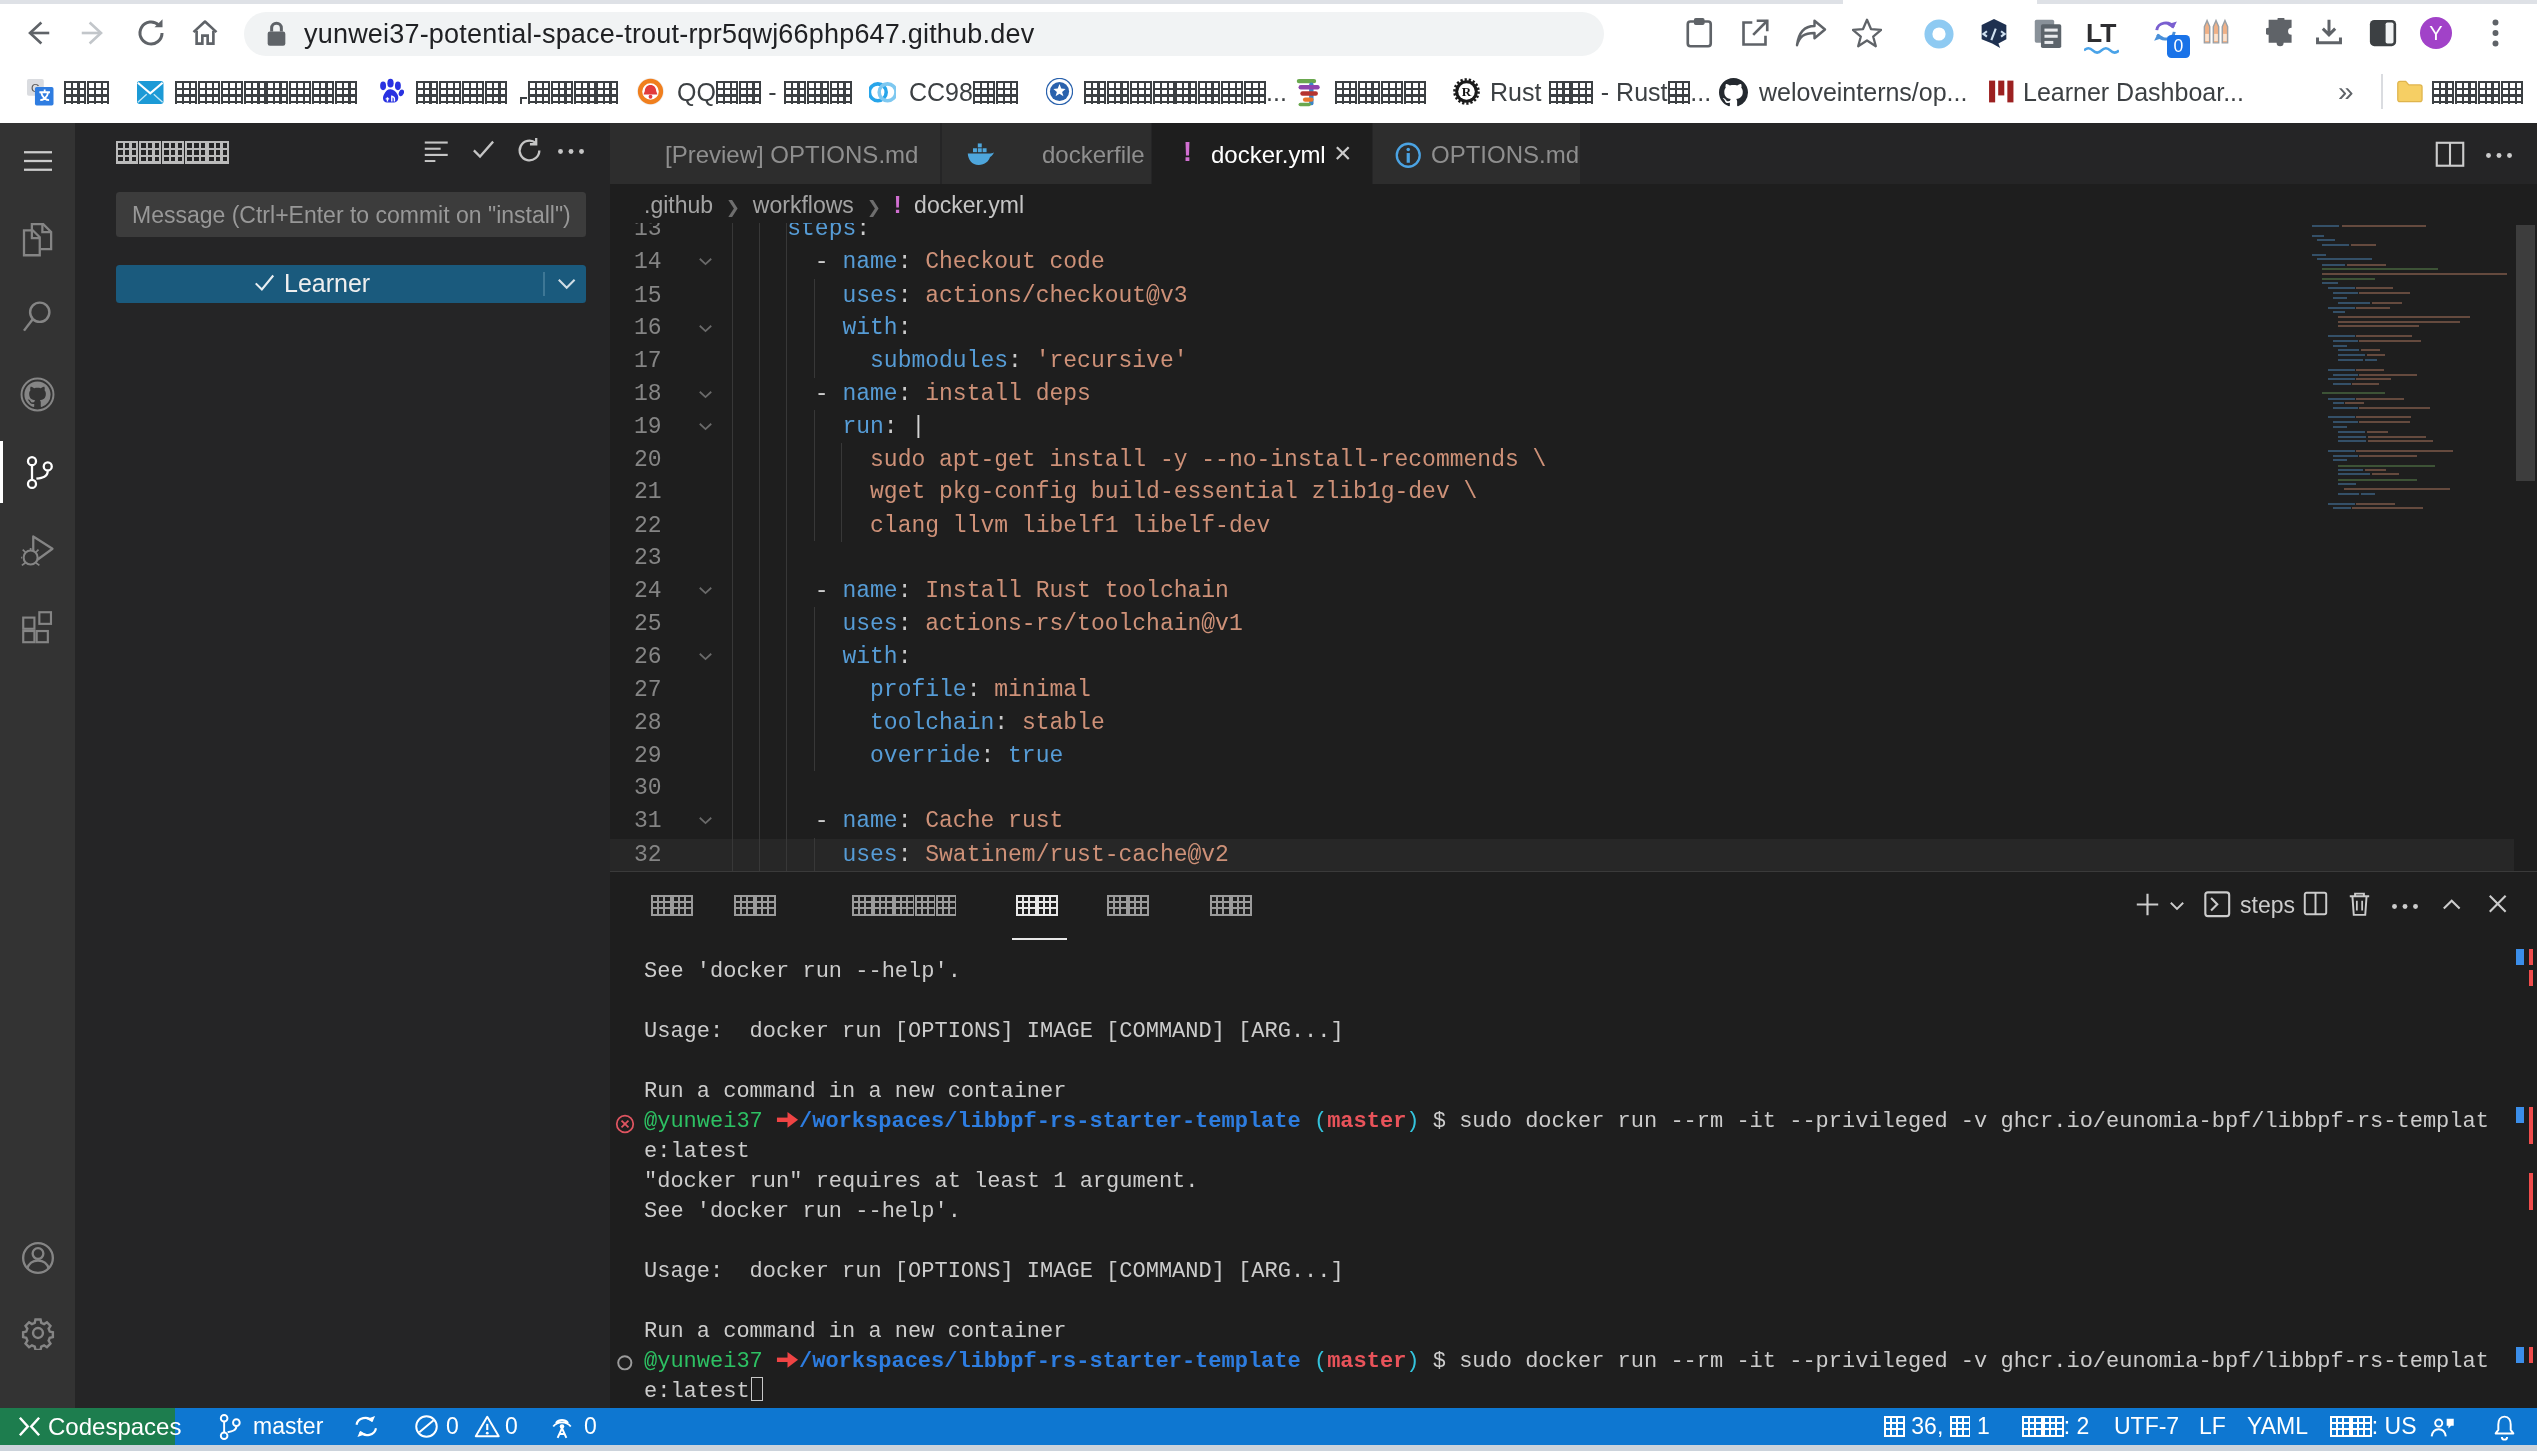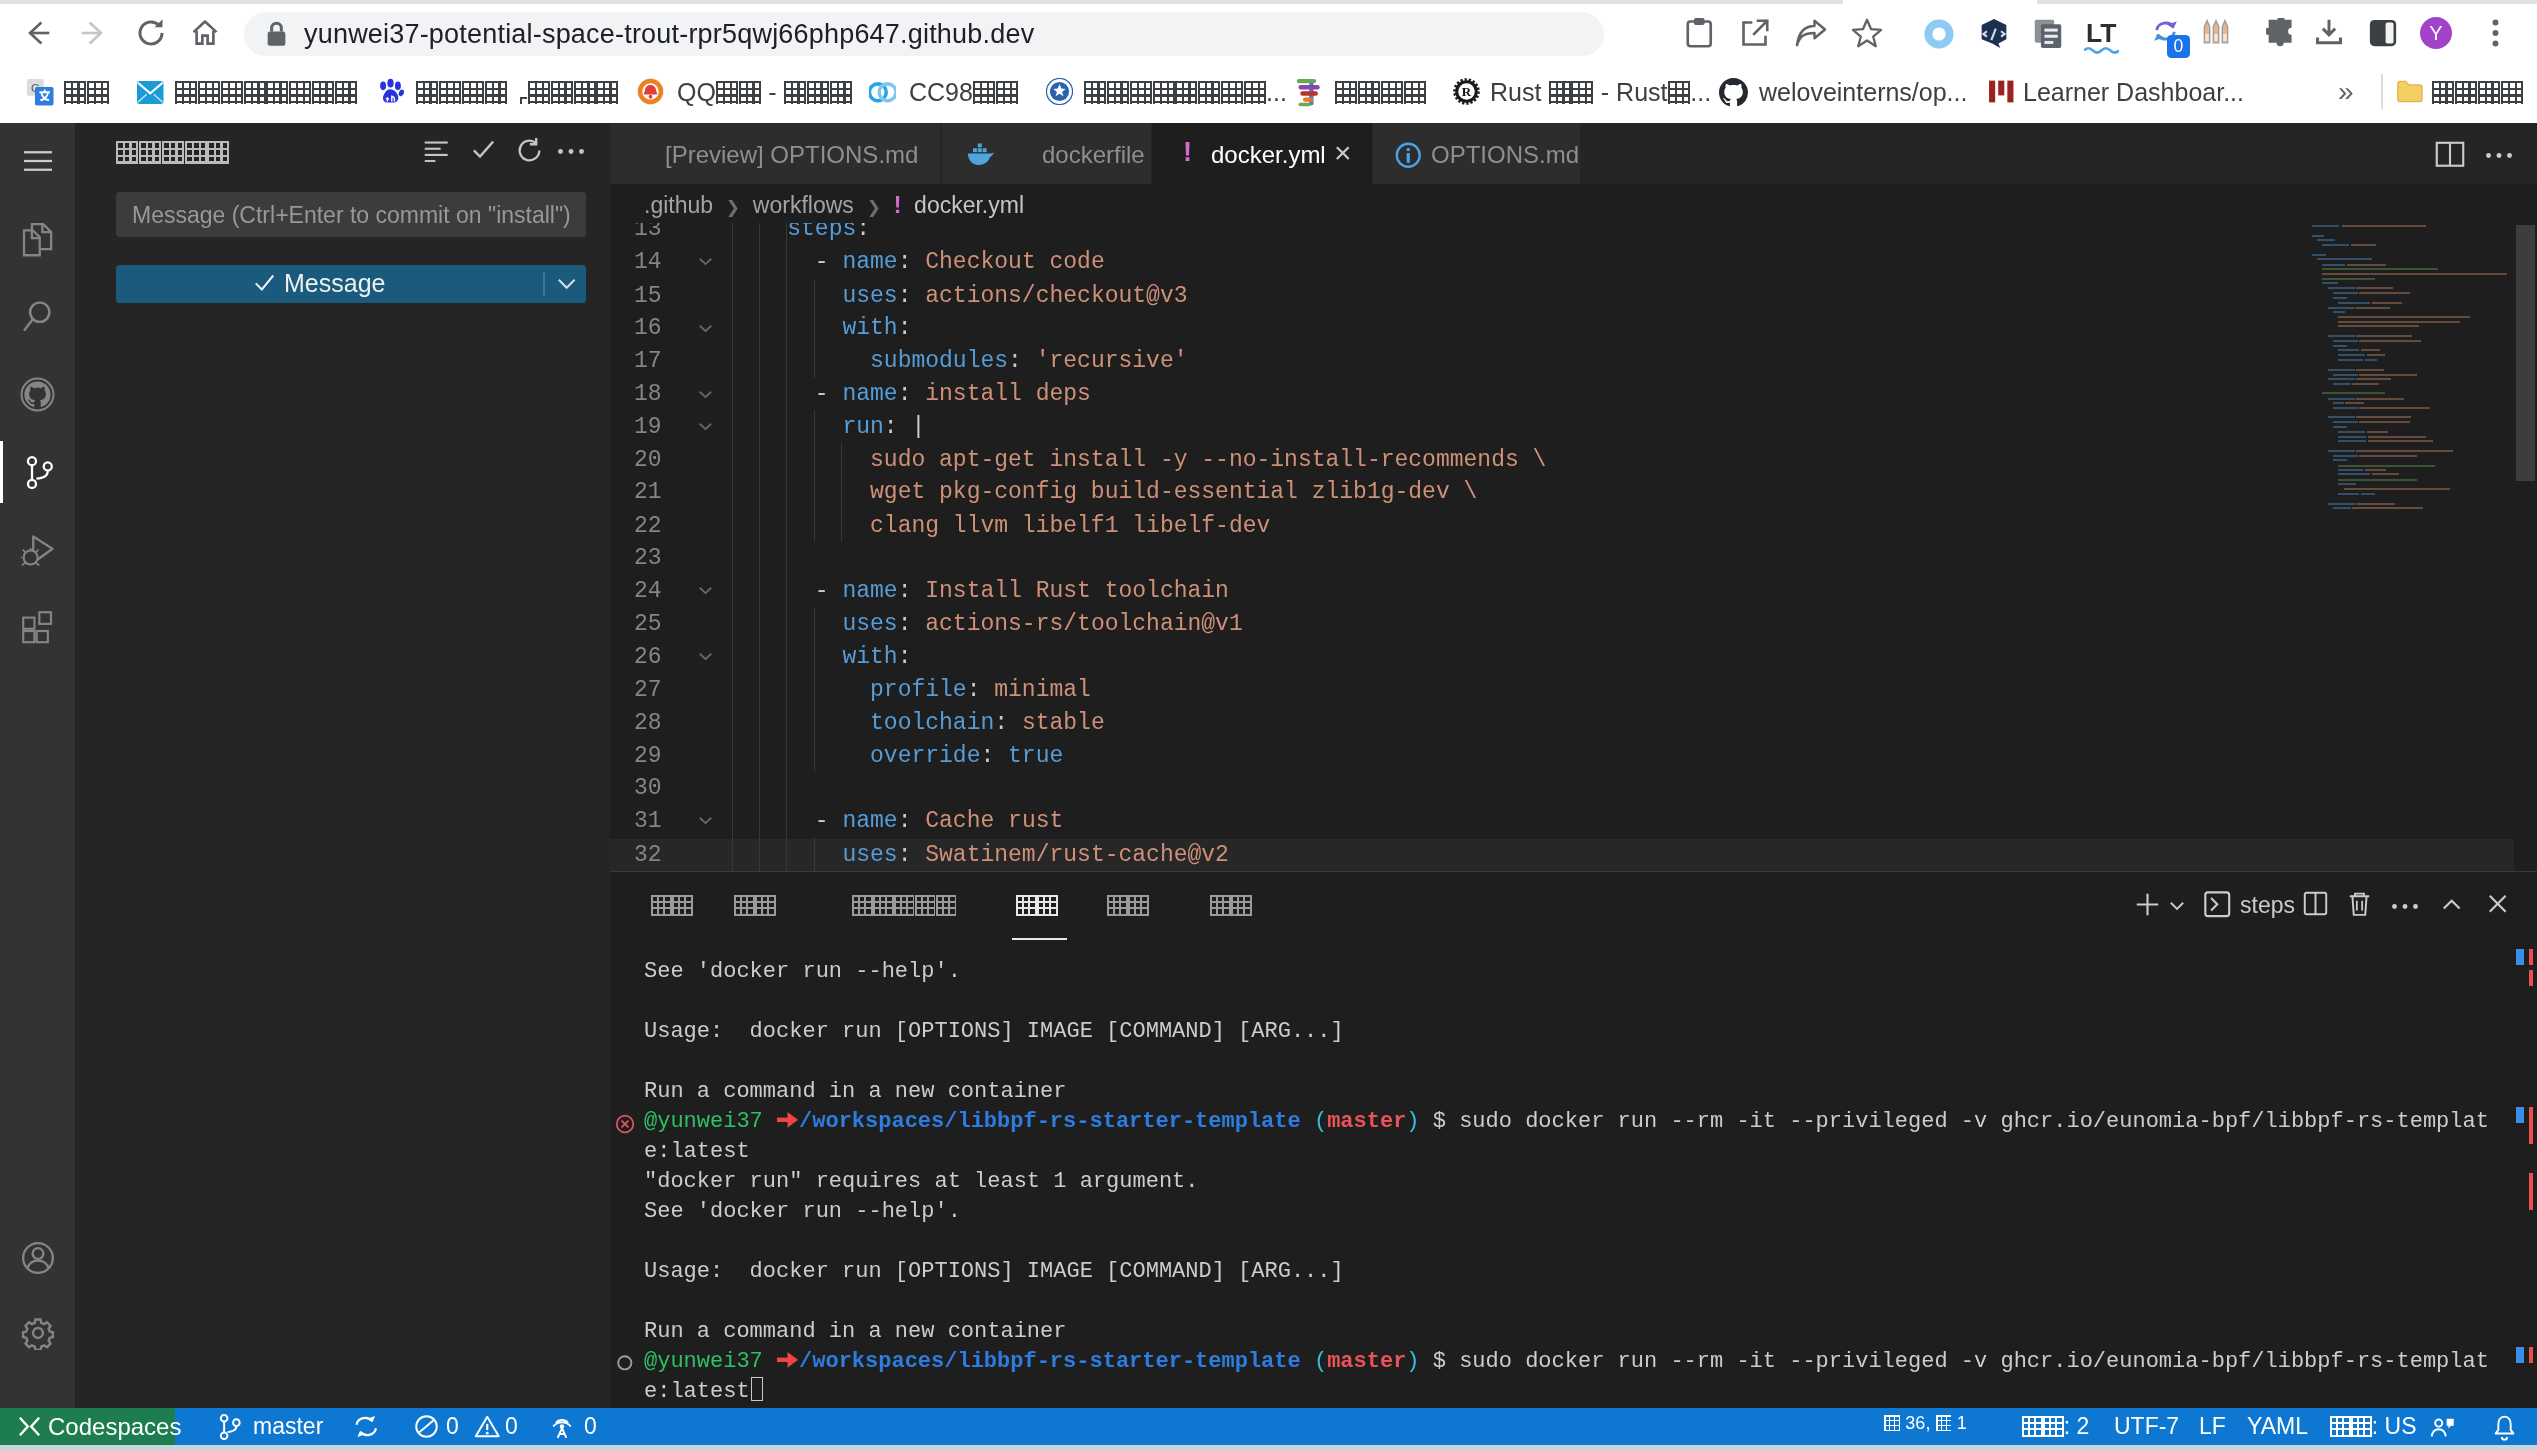--- a/index.html
+++ b/index.html
@@ -308,21 +308,21 @@
 <div class="a" style="left:132px;top:202px;color:#989898;font-size:23px">Message (Ctrl+Enter to commit on "install")</div>
 
 <div class="a" style="left:116px;top:265px;width:470px;height:38px;background:#1a5a7d;border-radius:3.5px"></div>
 <div class="a" style="left:543px;top:272px;width:1.8px;height:24px;background:#3e7795"></div>
 <svg class="a" style="left:557px;top:278px" width="19.4" height="12.3" viewBox="0 0 22 14">
     <path d="M2 2 L11 11 L20 2" stroke="#d0dde5" stroke-width="2.4" fill="none"></path>
   </svg>
 <svg class="a" style="left:254px;top:272px" width="21" height="21" viewBox="0 0 24 24">
     <path d="M2 13 L9 20 L22 4" stroke="#e8eef2" stroke-width="2.4" fill="none"></path>
   </svg>
-<div class="a" style="left:284px;top:269px;color:#efefef;font-size:25px">Message</div>
+<div class="a" style="left:284px;top:269px;color:#efefef;font-size:25px">Learner</div>
 
 <div class="a" style="left:610px;top:123px;width:1927px;height:61px;background:#252526"></div>
 <div class="a" style="left:610px;top:123px;width:331px;height:61px;background:#2d2d2d;border-right:0.9px solid #252526"></div>
 <div class="a" style="left:942px;top:123px;width:210px;height:61px;background:#2d2d2d;border-right:0.9px solid #252526"></div>
 <div class="a" style="left:1152px;top:123px;width:220px;height:61px;background:#1e1e1e"></div>
 <div class="a" style="left:1373px;top:123px;width:208px;height:61px;background:#2d2d2d;border-right:0.9px solid #252526"></div>
 <div class="a" style="left:665px;top:141px;font-size:24px;color:#8f8f8f">[Preview] OPTIONS.md</div>
 <svg class="a" style="left:966px;top:141px" width="28" height="25" viewBox="0 0 32 28">
     <g fill="#4ea6dc">
       <rect x="8" y="8" width="4.5" height="4.5"></rect>
@@ -567,21 +567,21 @@
     <path d="M15 11 v7" stroke="#fff" stroke-width="2.4"></path>
     <circle cx="15" cy="21.5" r="1.6" fill="#fff"></circle>
   </svg>
 <div class="a" style="left:505px;top:1413px;color:#fff;font-size:23px">0</div>
 <svg class="a" style="left:548px;top:1414px" width="28" height="25" viewBox="0 0 32 28">
     <path d="M9 10 a9 9 0 0 1 14 0 M6 14 a13 13 0 0 1 20 0" stroke="#fff" stroke-width="2.2" fill="none"></path>
     <circle cx="16" cy="14" r="2.6" fill="#fff"></circle>
     <path d="M16 16 L11 27 M16 16 L21 27 M13 22.5 h6" stroke="#fff" stroke-width="2.2" fill="none"></path>
   </svg>
 <div class="a" style="left:584px;top:1413px;color:#fff;font-size:23px">0</div>
-<div class="a" style="left:1884px;top:1413px;color:#fff;font-size:18px"><i class="z"></i> 36, <i class="z"></i> 1</div>
+<div class="a" style="left:1884px;top:1413px;color:#fff;font-size:23px"><i class="z"></i> 36, <i class="z"></i> 1</div>
 <div class="a" style="left:2022px;top:1413px;color:#fff;font-size:23px"><i class="z"></i><i class="z"></i>: 2</div>
 <div class="a" style="left:2114px;top:1413px;color:#fff;font-size:23px">UTF-7</div>
 <div class="a" style="left:2199px;top:1413px;color:#fff;font-size:23px">LF</div>
 <div class="a" style="left:2247px;top:1413px;color:#fff;font-size:23px">YAML</div>
 <div class="a" style="left:2330px;top:1413px;color:#fff;font-size:23px"><i class="z"></i><i class="z"></i>: US</div>
 <svg class="a" style="left:2429px;top:1415px" width="26.5" height="25" viewBox="0 0 30 28">
     <circle cx="11" cy="9" r="4" stroke="#fff" stroke-width="2.2" fill="none"></circle>
     <path d="M3 24 c1 -6 4 -8 8 -8 s7 2 8 8" stroke="#fff" stroke-width="2.2" fill="none"></path>
     <path d="M20 4 h8 v8 h-3 l-3 3 v-3 h-2 Z" fill="#fff"></path>
   </svg>

